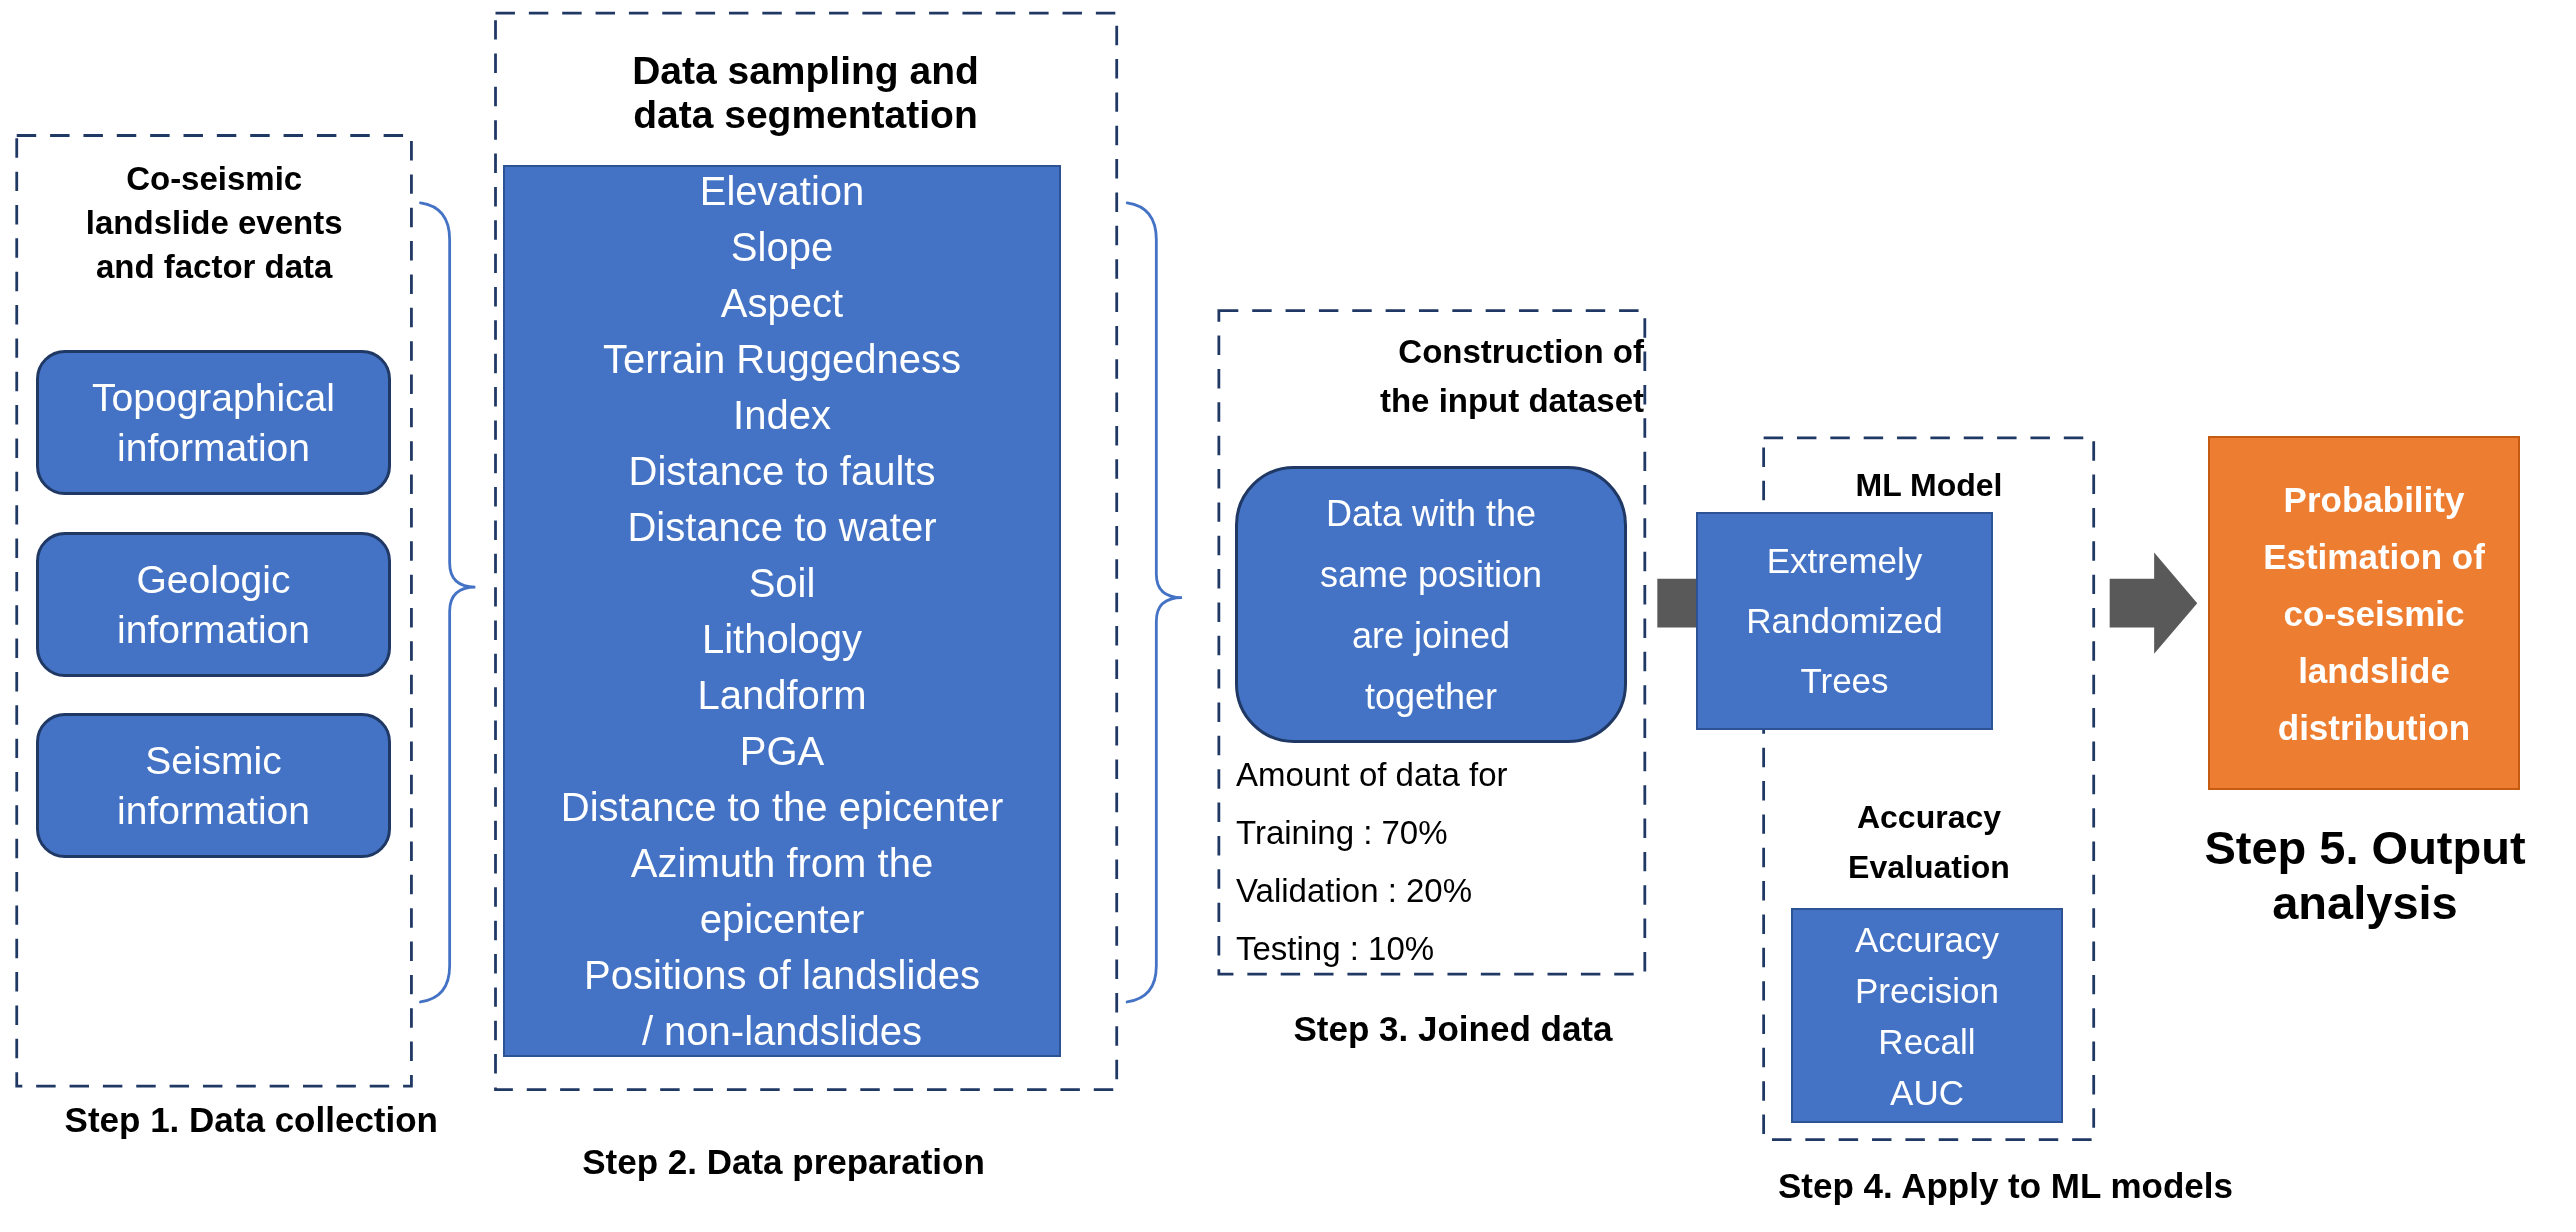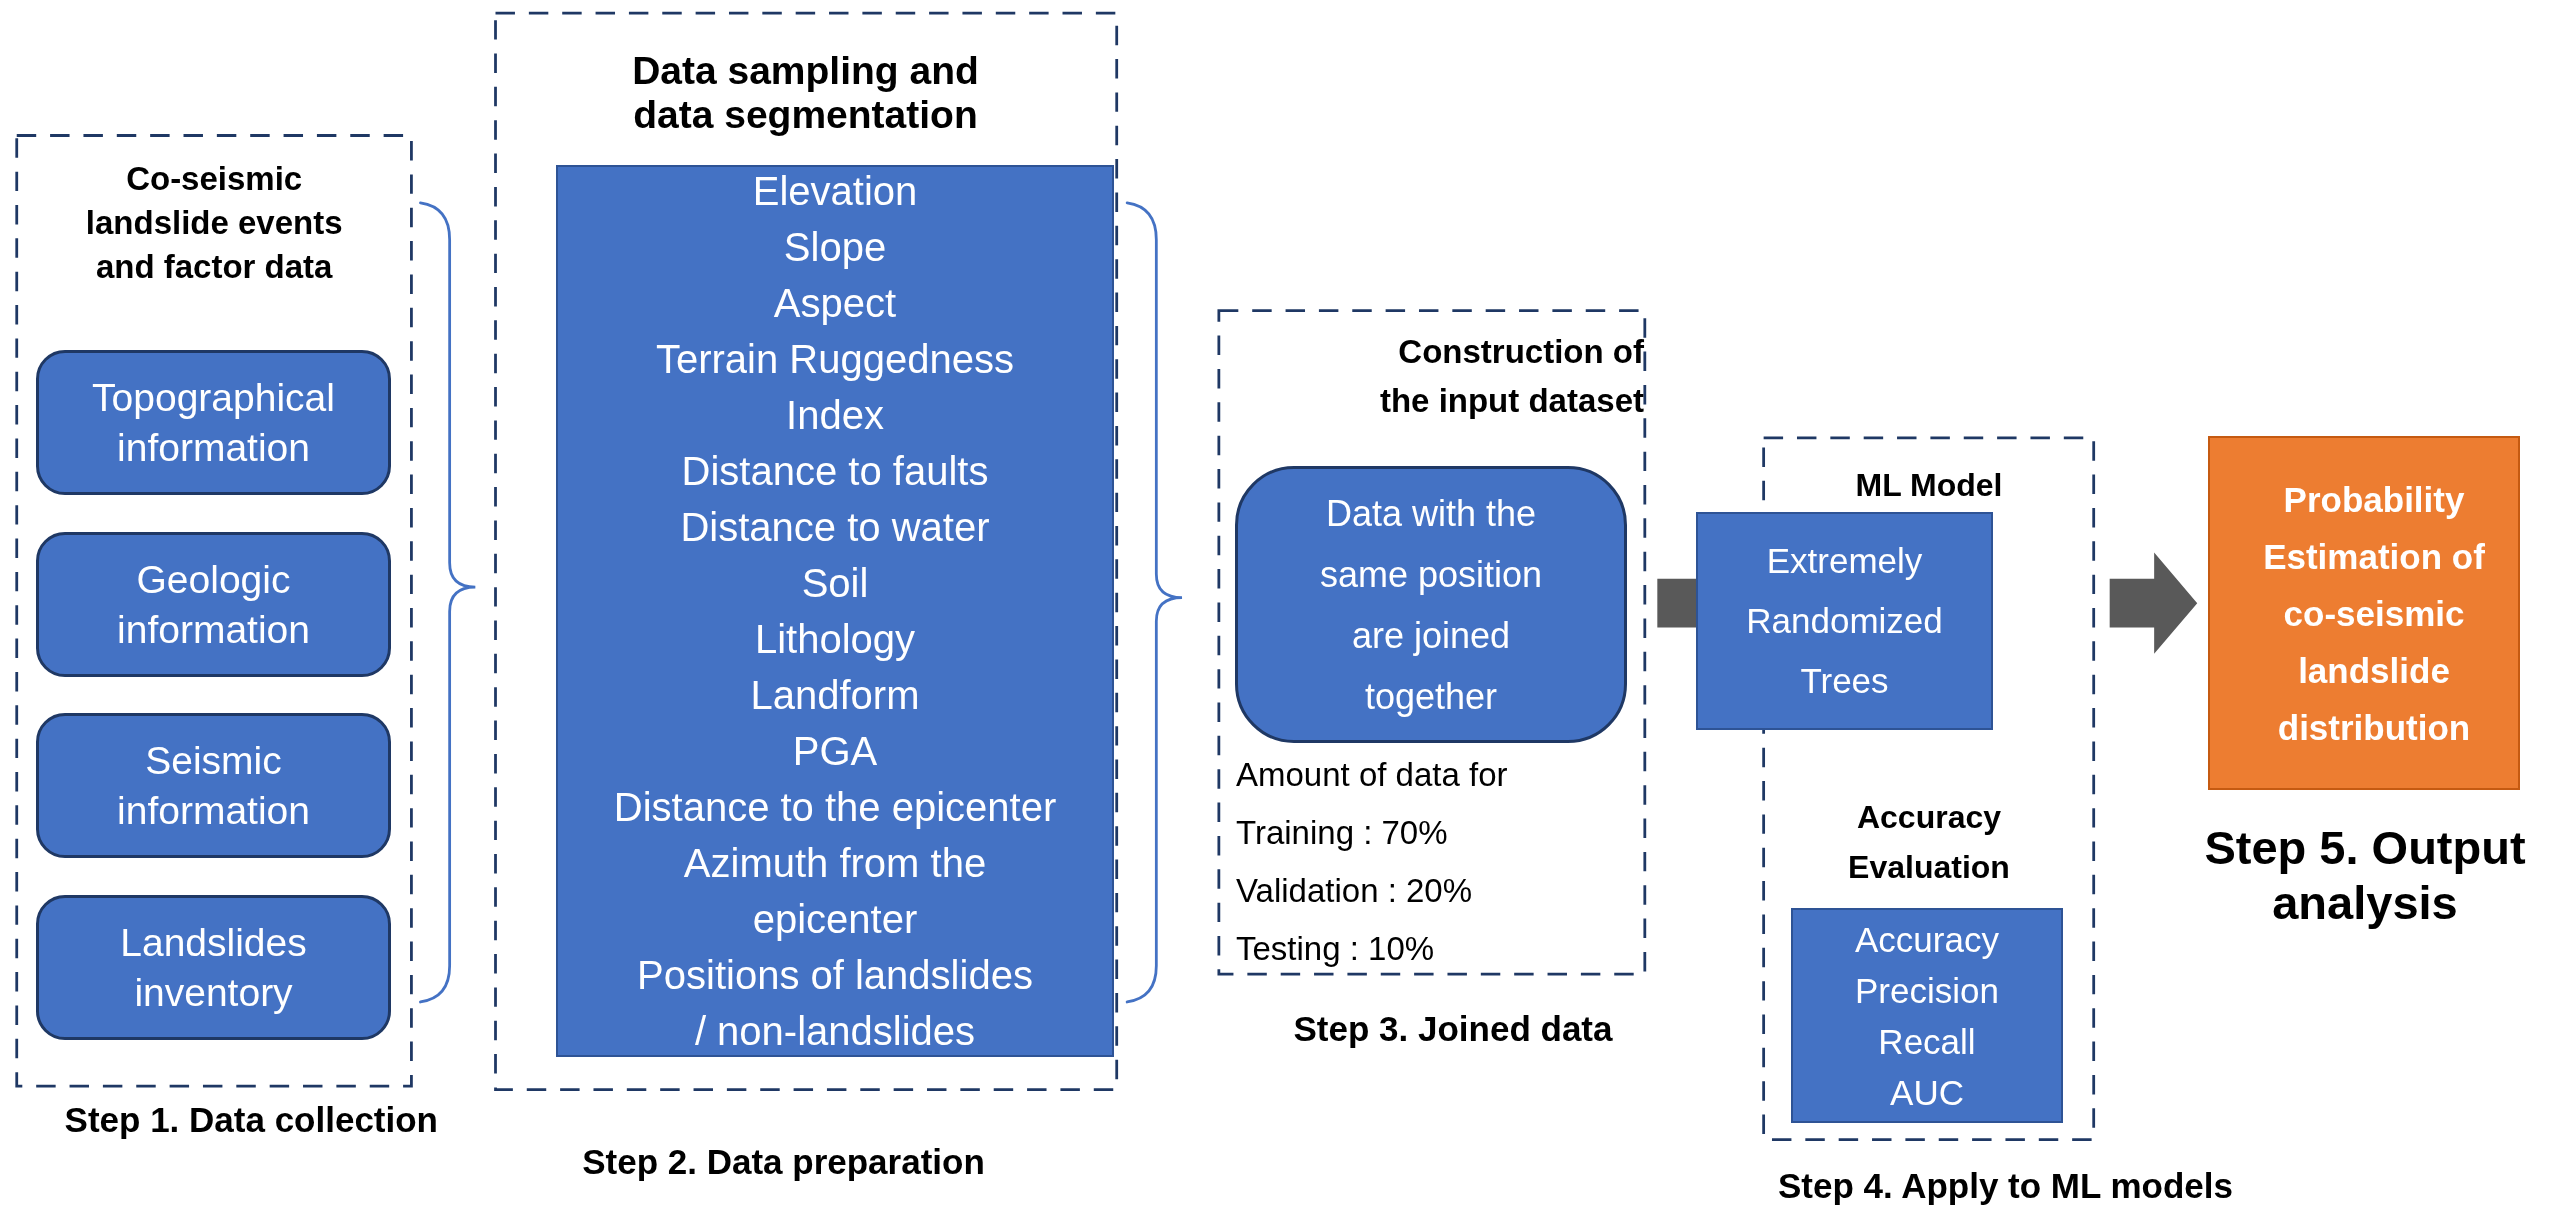--- a/index.html
+++ b/index.html
@@ -17,21 +17,21 @@
   .rect-b{border:2.8px solid #2E5395;}
   .rect-thin{border:2.1px solid #2E5395;}
   .orangebox{background:#ED7D31;border:2.8px solid #C55A11;color:#ffffff;font-weight:bold;
              display:flex;align-items:center;justify-content:center;text-align:center;padding-left:20px;}
 
   .s1-title{left:16.7px;top:157px;width:395px;font-size:33px;line-height:44px;}
   .s1-box{left:36px;width:355px;height:145px;font-size:39px;line-height:50px;}
   .s1-cap{left:0px;top:1100px;width:438px;font-size:35px;text-align:right;}
 
   .s2-title{left:495px;top:49px;width:621px;font-size:39px;line-height:44px;}
-  .s2-list{left:556px;top:165px;width:558px;height:892px;font-size:40px;line-height:56px;}
+  .s2-list{left:503px;top:165px;width:558px;height:892px;font-size:40px;line-height:56px;}
   .s2-cap{left:473px;top:1142px;width:621px;font-size:35px;}
 
   .s3-title{left:1255px;top:327px;width:389px;font-size:33px;line-height:49px;
             font-weight:bold;text-align:right;color:#000;}
   .s3-box{left:1235px;top:466px;width:392px;height:277px;font-size:36px;line-height:61px;}
   .s3-amounts{left:1236px;top:746px;width:403px;font-size:33px;line-height:58px;color:#000;}
   .s3-cap{left:1219px;top:1009px;width:468px;font-size:35px;}
 
   .s4-ml-title{left:1764px;top:464px;width:330px;font-size:32px;line-height:42px;}
   .s4-ml-box{left:1696px;top:512px;width:297px;height:218px;font-size:35px;line-height:60px;}
@@ -62,22 +62,20 @@
 
   <div class="abs title s1-title pre">Co-seismic
 landslide events
 and factor data</div>
   <div class="abs bluebox rounded s1-box pre" style="top:350px;">Topographical
 information</div>
   <div class="abs bluebox rounded s1-box pre" style="top:532px;">Geologic
 information</div>
   <div class="abs bluebox rounded s1-box pre" style="top:713px;">Seismic
 information</div>
-  <div class="abs bluebox rounded s1-box pre" style="top:895px;">Landslides
-inventory</div>
   <div class="abs caption s1-cap">Step 1. Data collection</div>
 
   <div class="abs title s2-title pre">Data sampling and
 data segmentation</div>
   <div class="abs bluebox rect-b s2-list pre">Elevation
 Slope
 Aspect
 Terrain Ruggedness
 Index
 Distance to faults

